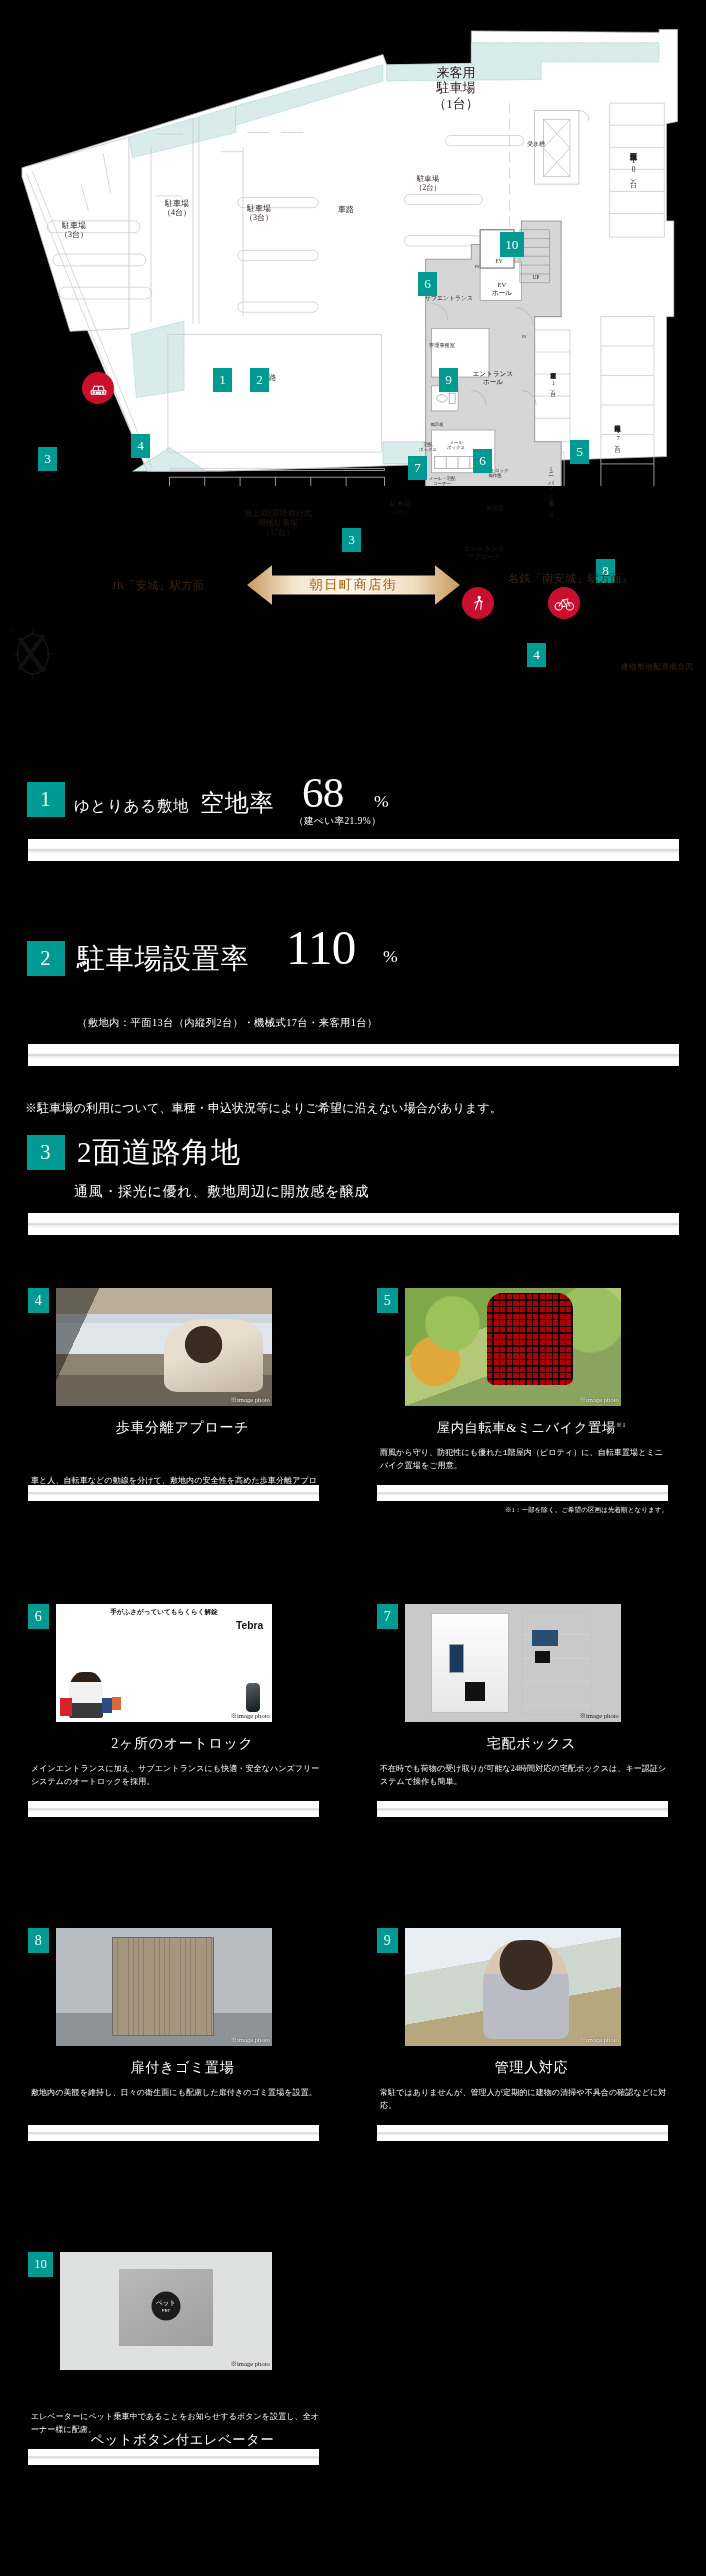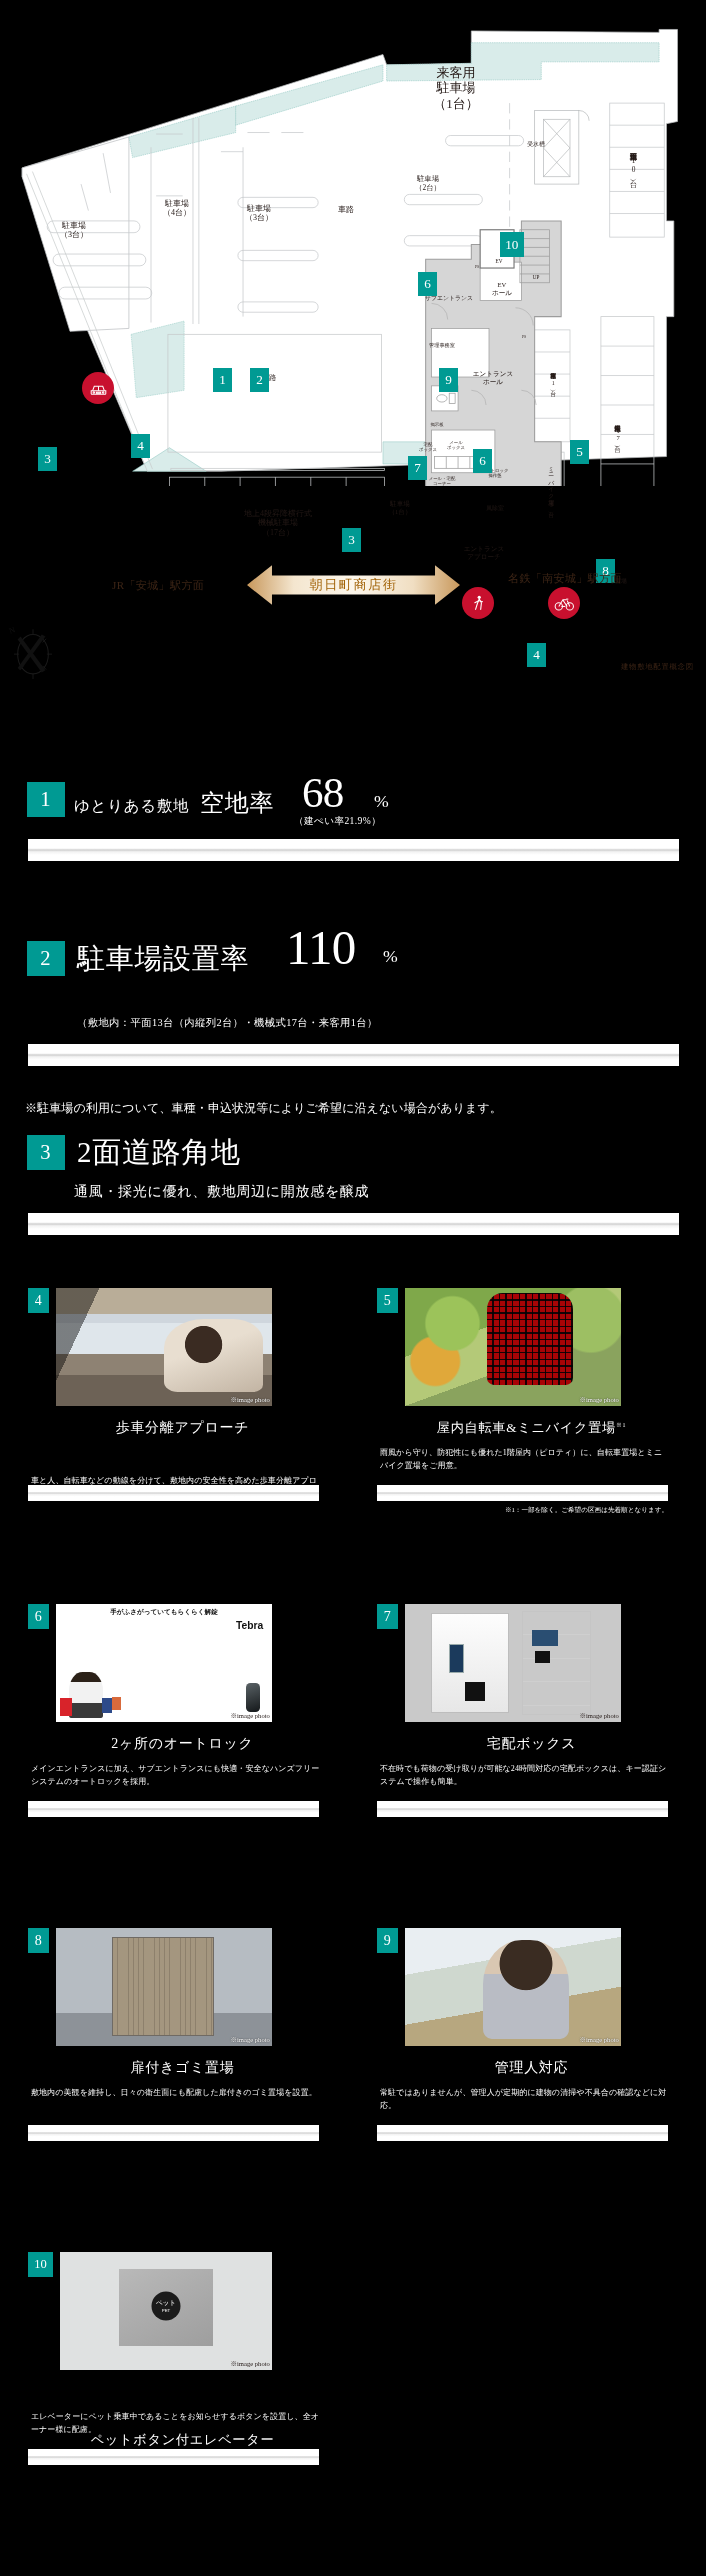--- a/index.html
+++ b/index.html
@@ -672,21 +672,21 @@
 
   <div class="card" style="left:377px; top:1288px; width:309px;">
     <div class="card-chip">5</div>
     <div class="card-photo" style="left:28px; top:0; width:216px; height:118px;">
       <div class="ph ph-bike"></div>
       <div class="photo-note">※image photo</div>
     </div>
     <div class="card-title" style="top:131px; font-size:13.2px;">
       <span>屋内自転車&amp;ミニバイク置場</span><sup>※1</sup>
     </div>
-    <div class="card-desc" style="left:2.9px; top:158px; width:289px;">雨風から守り、防犯性にも優れた1階屋内（ピロティ）に、自転車置場とミニバイク置場をご用意。</div>
+    <div class="card-desc" style="left:2.9px; top:158px; width:289px;font-family:Liberation Mono, monospace;">雨風から守り、防犯性にも優れた1階屋内（ピロティ）に、自転車置場とミニバイク置場をご用意。</div>
     <div class="glossbar" style="left:0; top:197px; width:291px; height:16px;"></div>
     <div class="card-foot" style="left:0; top:218px; width:291px;">※1：一部を除く。ご希望の区画は先着順となります。</div>
   </div>
 
   <div class="card" style="left:28px; top:1604px; width:309px;">
     <div class="card-chip">6</div>
     <div class="card-photo" style="left:28px; top:0; width:216px; height:118px;">
       <div class="ph ph-lock">
         <div class="lock-head">手がふさがっていてもらくらく解錠</div>
         <div class="lock-brand">Tebra</div>

